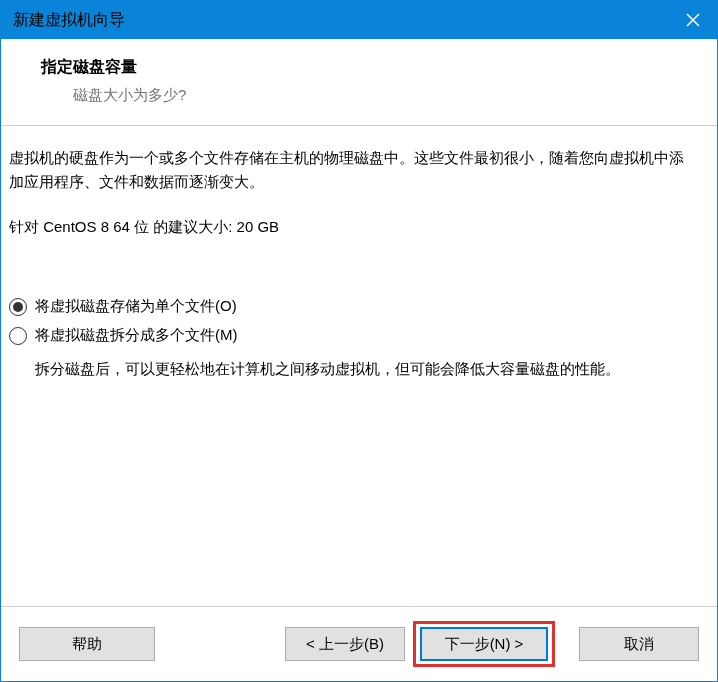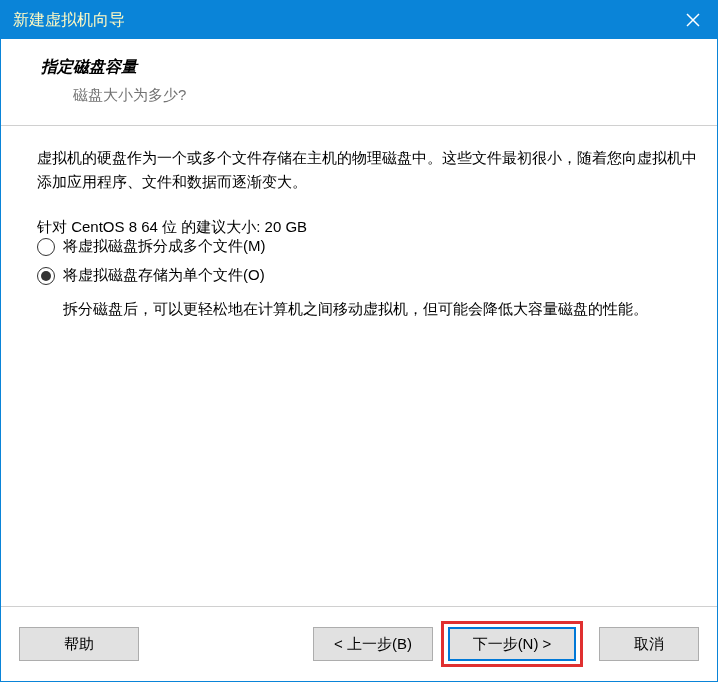--- a/index.html
+++ b/index.html
@@ -16,21 +16,21 @@
       width: 718px;
       height: 682px;
       border: 1px solid #0a84d8;
       display: flex;
       flex-direction: column;
       background: #fff;
     }
     .titlebar {
       height: 38px;
       background: #0a84d8;
-      color: #fef9c3;
+      color: #000000;
       display: flex;
       align-items: center;
       justify-content: space-between;
       padding: 0 0 0 12px;
     }
     .titlebar-title {
       font-size: 16px;
     }
     .close-btn {
       width: 48px;
@@ -48,30 +48,29 @@
     }
     .header-section {
       padding: 18px 20px 20px 40px;
       border-bottom: 1px solid #d0d0d0;
     }
     .header-title {
       font-size: 16px;
       font-weight: bold;
       color: #000;
       margin-bottom: 8px;
-      font-style: italic;
     }
     .header-subtitle {
       font-size: 15px;
       color: #737373;
       margin-left: 32px;
     }
     .content {
       flex: 1;
-      padding: 20px 20px 10px 36px;
+      padding: 20px 20px 10px 8px;
       color: #000;
     }
     .description {
       font-size: 15px;
       line-height: 1.6;
       margin-bottom: 24px;
     }
     .size-row {
       display: flex;
       align-items: center;
@@ -112,20 +111,21 @@
       justify-content: center;
       font-size: 8px;
       line-height: 1;
       padding: 0;
     }
     .spinner-btn:first-child {
       border-bottom: 1px solid #888;
     }
     .recommend {
       font-size: 15px;
+      margin-bottom: 60px;
     }
     .radio-group {
       margin-bottom: 10px;
     }
     .radio-option {
       display: flex;
       align-items: center;
       margin-bottom: 10px;
       cursor: pointer;
     }
@@ -168,42 +168,42 @@
       background: #e1e1e1;
       border: 1px solid #adadad;
       font-size: 15px;
       font-family: inherit;
       cursor: pointer;
       display: flex;
       align-items: center;
       justify-content: center;
     }
     .btn-help {
-      width: 120px;
+      width: 136px;
     }
     .spacer {
       flex: 1;
     }
     .btn-back {
       width: 120px;
       text-align: center;
     }
     .next-wrap {
       border: 3px solid #e03030;
       margin: 0 8px;
       padding: 3px 4px;
     }
     .btn-next {
       width: 128px;
       border: 2px solid #0078d7;
       background: #e1e1e1;
     }
     .btn-cancel {
-      width: 100px;
-      margin-left: 8px;
+      width: 120px;
+      margin-left: 16px;
     }
   </style>
 </head>
 <body>
 
 <div class="window">
   <div class="titlebar">
     <span class="titlebar-title">新建虚拟机向导</span>
     <div class="close-btn">
       <svg viewBox="0 0 14 14">
@@ -219,26 +219,26 @@
   </div>
 
   <div class="content">
     <div class="description">虚拟机的硬盘作为一个或多个文件存储在主机的物理磁盘中。这些文件最初很小，随着您向虚拟机中添加应用程序、文件和数据而逐渐变大。</div>
 
 
     <div class="recommend">针对 CentOS 8 64 位 的建议大小: 20 GB</div>
 
     <div class="radio-group">
       <div class="radio-option">
+        <span class="radio-circle selected"></span>
+        <span class="radio-label">将虚拟磁盘存储为单个文件(O)</span>
+      </div>
+      <div class="radio-option">
         <span class="radio-circle"></span>
         <span class="radio-label">将虚拟磁盘拆分成多个文件(M)</span>
-      </div>
-      <div class="radio-option">
-        <span class="radio-circle selected"></span>
-        <span class="radio-label">将虚拟磁盘存储为单个文件(O)</span>
       </div>
       <div class="radio-note">拆分磁盘后，可以更轻松地在计算机之间移动虚拟机，但可能会降低大容量磁盘的性能。</div>
     </div>
   </div>
 
   <div class="footer">
     <button class="btn btn-help">帮助</button>
     <div class="spacer"></div>
     <button class="btn btn-back">&lt; 上一步(B)</button>
     <div class="next-wrap">

